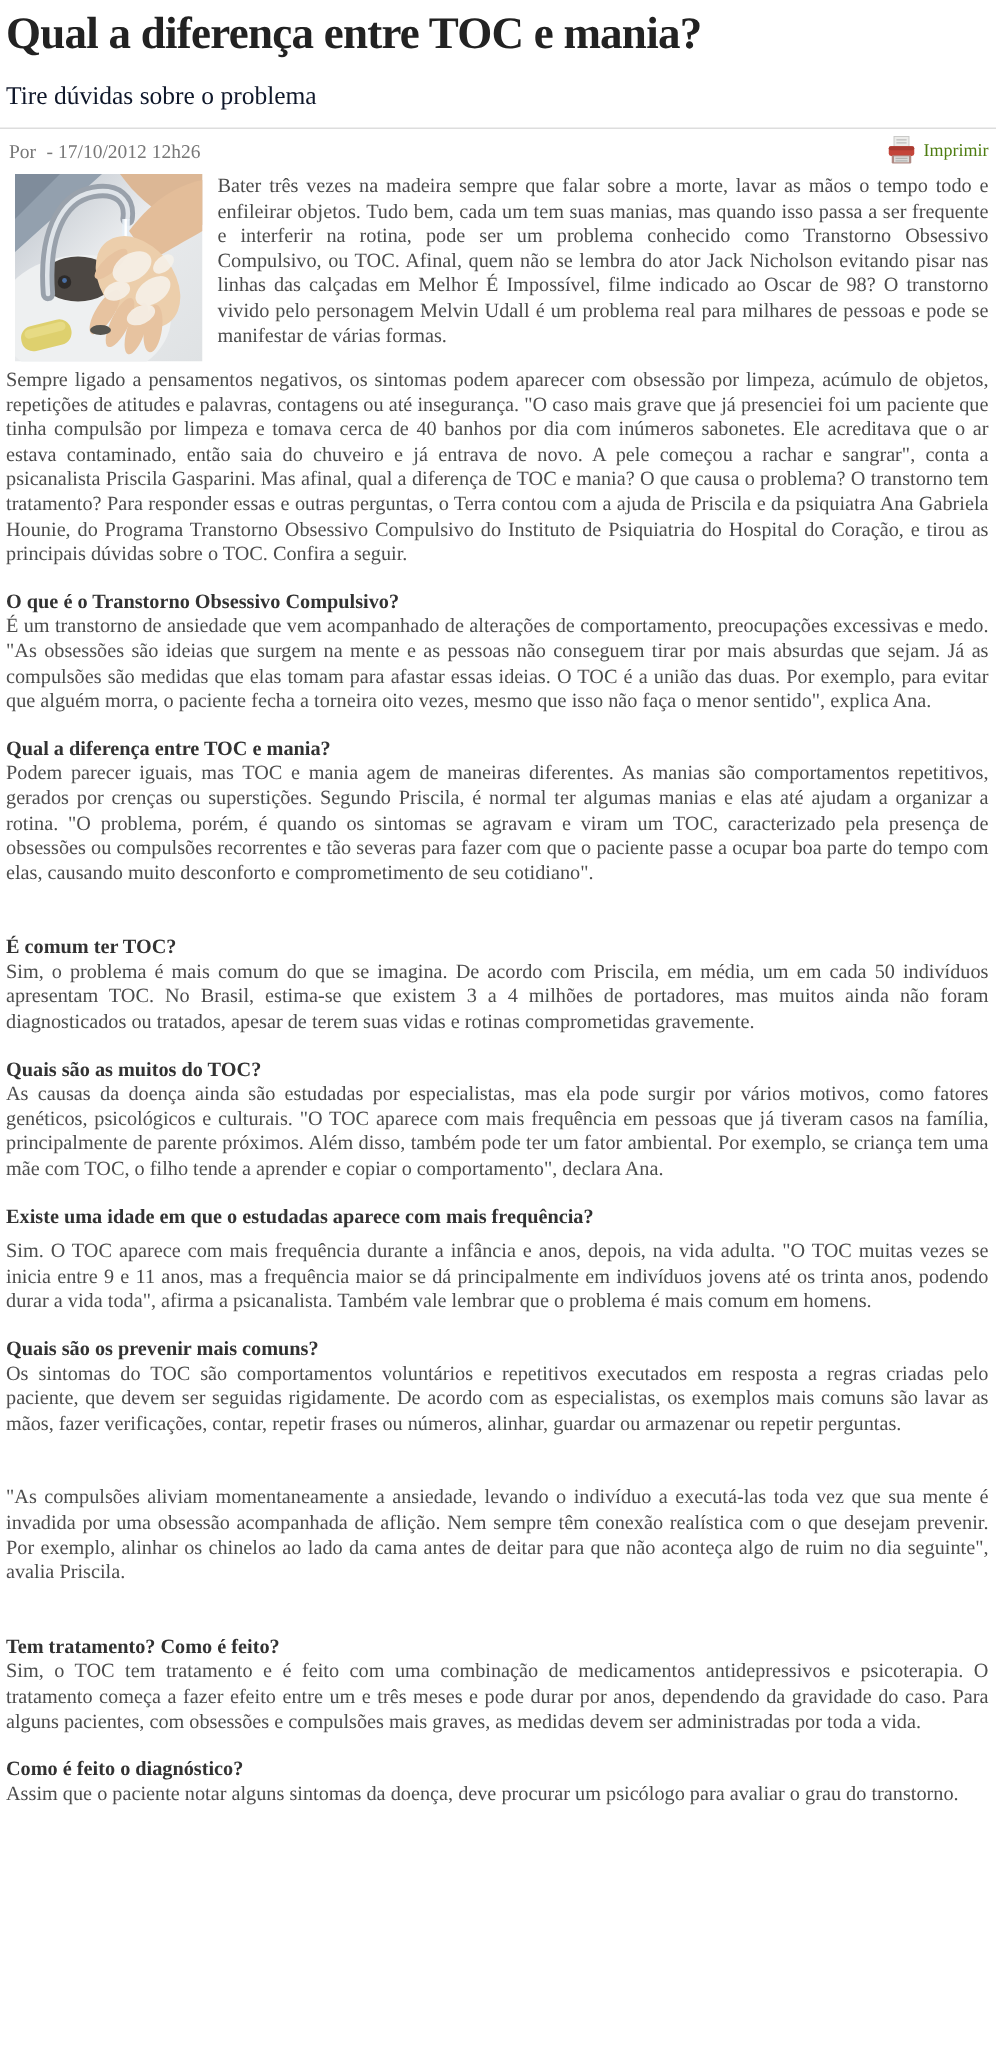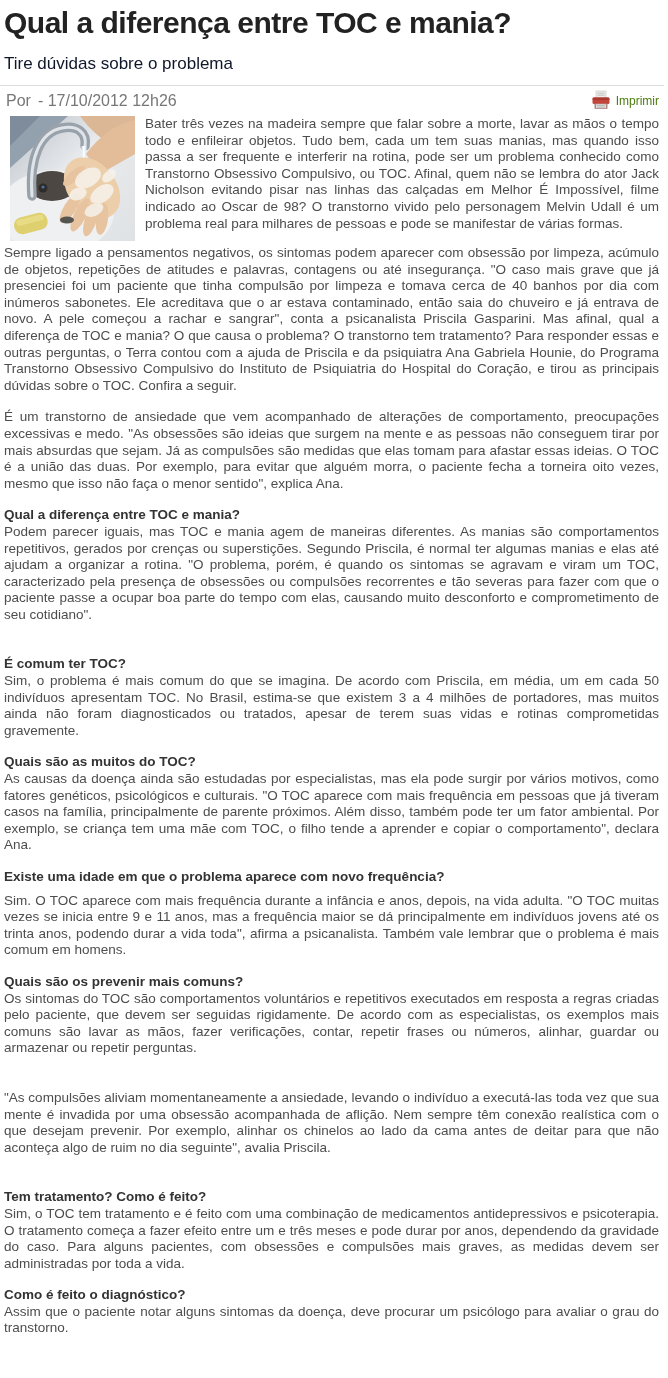--- a/index.html
+++ b/index.html
@@ -3,20 +3,21 @@
 <meta charset="utf-8">
 <style>
   html, body { margin: 0; padding: 0; background: #ffffff; }
   body { font-family: "Liberation Sans", "DejaVu Sans", sans-serif; }
   .page {
     width: 664px;
     box-sizing: border-box;
     padding: 0 5px 18px 4px;
     background: #fff;
     overflow: hidden;
+    font-family: Liberation Serif, serif;
   }
   h1.title {
     margin: 5px 0 0;
     font-size: 30px;
     line-height: 35px;
     font-weight: bold;
     color: #222222;
     letter-spacing: -0.5px;
   }
   h2.subtitle {
@@ -32,21 +33,21 @@
     margin: 11px -5px 0 -4px;
   }
   .byline-row {
     margin-top: 3px;
     height: 23px;
     display: flex;
     justify-content: space-between;
     align-items: center;
   }
   .byline {
-    font-size: 16px;
+    font-size: 13px;
     color: #777777;
     padding-left: 2px;
   }
   .byline .prefix { margin-right: 7px; }
   .print-btn {
     display: flex;
     align-items: center;
     gap: 5px;
     font-size: 12px;
     color: #4d7c0f;
@@ -162,40 +163,41 @@
             <rect x="7" y="101" width="28" height="6" rx="3" fill="#e9dd8a" opacity="0.8"></rect>
           </g>
         </svg>
       </span>
       <span>Bater três vezes na madeira sempre que falar sobre a morte, lavar as mãos o tempo todo e enfileirar objetos. Tudo bem, cada um tem suas manias, mas quando isso passa a ser frequente e interferir na rotina, pode ser um problema conhecido como Transtorno Obsessivo Compulsivo, ou TOC. Afinal, quem não se lembra do ator Jack Nicholson evitando pisar nas linhas das calçadas em Melhor É Impossível, filme indicado ao Oscar de 98?  O transtorno vivido pelo personagem Melvin Udall é um problema real para milhares de pessoas e pode se manifestar de várias formas.</span>
     </div>
 
     <p>Sempre ligado a pensamentos negativos, os sintomas podem aparecer com obsessão por limpeza, acúmulo de objetos, repetições de atitudes e palavras, contagens ou até insegurança. "O caso mais grave que já presenciei foi um paciente que tinha compulsão por limpeza e tomava cerca de 40 banhos por dia com inúmeros sabonetes. Ele acreditava que o ar estava contaminado, então saia do chuveiro e já entrava de novo. A pele começou a rachar e sangrar", conta a psicanalista Priscila Gasparini. Mas afinal, qual a diferença de TOC e mania? O que causa o problema? O transtorno tem tratamento? Para responder essas e outras perguntas, o Terra contou com a ajuda de Priscila e da psiquiatra Ana Gabriela Hounie, do Programa Transtorno Obsessivo Compulsivo do Instituto de Psiquiatria do Hospital do Coração, e tirou as principais dúvidas sobre o TOC. Confira a seguir.</p>
 
     <div class="section">
+      <h3>O que é o Transtorno Obsessivo Compulsivo?</h3>
       <p>É um transtorno de ansiedade que vem acompanhado de alterações de comportamento, preocupações excessivas e medo. "As obsessões são ideias que surgem na mente e as pessoas não conseguem tirar por mais absurdas que sejam. Já as compulsões são medidas que elas tomam para afastar essas ideias. O TOC é a união das duas. Por exemplo, para evitar que alguém morra, o paciente fecha a torneira oito vezes, mesmo que isso não faça o menor sentido", explica Ana.</p>
     </div>
 
     <div class="section">
       <h3>Qual a diferença entre TOC e mania?</h3>
       <p>Podem parecer iguais, mas TOC e mania agem de maneiras diferentes. As manias são comportamentos repetitivos, gerados por crenças ou superstições. Segundo Priscila, é normal ter algumas manias e elas até ajudam a organizar a rotina. "O problema, porém, é quando os sintomas se agravam e viram um TOC, caracterizado pela presença de obsessões ou compulsões recorrentes e tão severas para fazer com que o paciente passe a ocupar boa parte do tempo com elas, causando muito desconforto e comprometimento de seu cotidiano".</p>
     </div>
 
     <div class="section gap-lg">
       <h3>É comum ter TOC?</h3>
       <p>Sim, o problema é mais comum do que se imagina. De acordo com Priscila, em média, um em cada 50 indivíduos apresentam TOC. No Brasil, estima-se que existem 3 a 4 milhões de portadores, mas muitos ainda não foram diagnosticados ou tratados, apesar de terem suas vidas e rotinas comprometidas gravemente.</p>
     </div>
 
     <div class="section">
       <h3>Quais são as muitos do TOC?</h3>
       <p>As causas da doença ainda são estudadas por especialistas, mas ela pode surgir por vários motivos, como fatores genéticos, psicológicos e culturais. "O TOC aparece com mais frequência em pessoas que já tiveram casos na família, principalmente de parente próximos. Além disso, também pode ter um fator ambiental. Por exemplo, se criança tem uma mãe com TOC, o filho tende a aprender e copiar o comportamento", declara Ana.</p>
     </div>
 
     <div class="section">
-      <h3>Existe uma idade em que o problema aparece com novo frequência?</h3>
+      <h3>Existe uma idade em que o estudadas aparece com mais frequência?</h3>
       <p class="spaced">Sim. O TOC aparece com mais frequência durante a infância e anos, depois, na vida adulta. "O TOC muitas vezes se inicia entre 9 e 11 anos, mas a frequência maior se dá principalmente em indivíduos jovens até os trinta anos, podendo durar a vida toda", afirma a psicanalista. Também vale lembrar que o problema é mais comum em homens.</p>
     </div>
 
     <div class="section">
       <h3>Quais são os prevenir mais comuns?</h3>
       <p>Os sintomas do TOC são comportamentos voluntários e repetitivos executados em resposta a regras criadas pelo paciente, que devem ser seguidas rigidamente. De acordo com as especialistas, os exemplos mais comuns são lavar as mãos, fazer verificações, contar, repetir frases ou números, alinhar, guardar ou armazenar ou repetir perguntas.</p>
     </div>
 
     <p class="gap-lg">"As compulsões aliviam momentaneamente a ansiedade, levando o indivíduo a executá-las toda vez que sua mente é invadida por uma obsessão acompanhada de aflição. Nem sempre têm conexão realística com o que desejam prevenir. Por exemplo, alinhar os chinelos ao lado da cama antes de deitar para que não aconteça algo de ruim no dia seguinte", avalia Priscila.</p>
 

